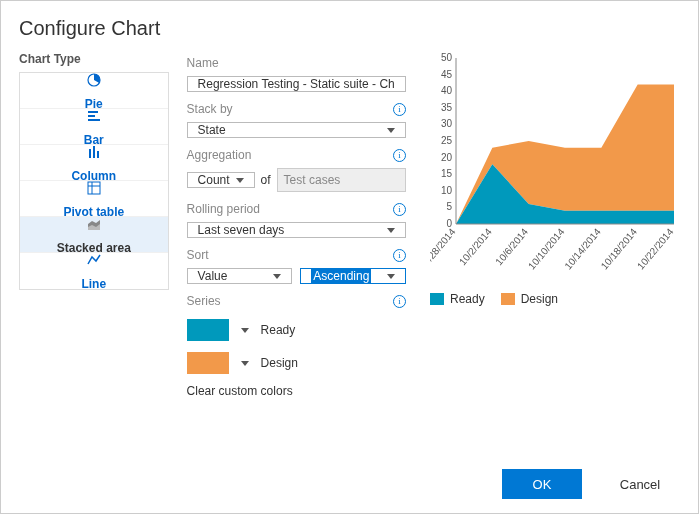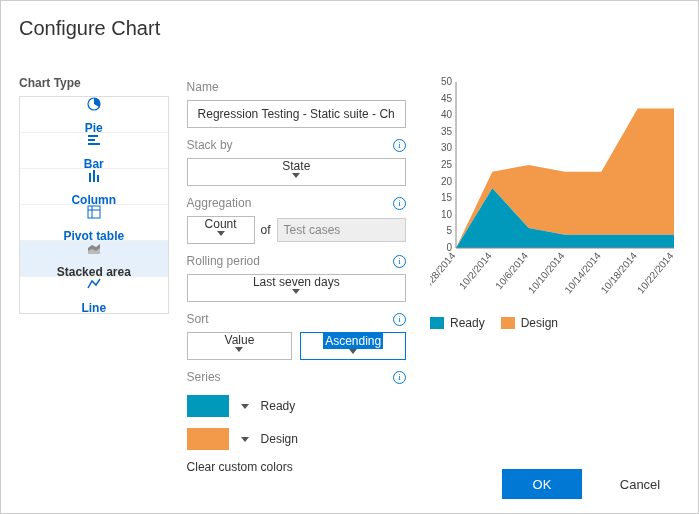--- a/index.html
+++ b/index.html
@@ -11,21 +11,21 @@
     height: 514px;
     border: 1px solid #ccc;
     background: #fff;
     padding: 16px 18px;
     position: relative;
   }
   .title {
     font-size: 20px;
     font-weight: 300;
     color: #333;
-    margin-bottom: 36px;
+    margin-bottom: 12px;
   }
   .columns { display: flex; }
   
   .col-left { width: 150px; font-weight: bold; }
   .section-label {
     font-size: 12px;
     color: #555;
     margin-bottom: 6px;
   }
   .ct-list {
@@ -73,31 +73,31 @@
     color: #0078d4;
     border-radius: 50%;
     font-size: 9px;
     display: flex; align-items: center; justify-content: center;
     cursor: pointer;
     font-style: normal;
     font-family: Georgia, serif;
   }
   .txt, .sel {
     border: 1px solid #bbb;
-    height: 28px;
+    height: 16px;
     font-size: 12px;
     padding: 0 10px;
     background: #fff;
     color: #333;
   }
   .sel {
     display: flex;
     align-items: center;
-    cursor: pointer;
-    flex-direction: column;
+    justify-content: space-between;
+    cursor: pointer;
   }
   .chev {
     width: 0; height: 0;
     border-left: 4px solid transparent;
     border-right: 4px solid transparent;
     border-top: 5px solid #555;
   }
   .row { display: flex; align-items: center; gap: 6px; }
   .readonly {
     background: #eee;

